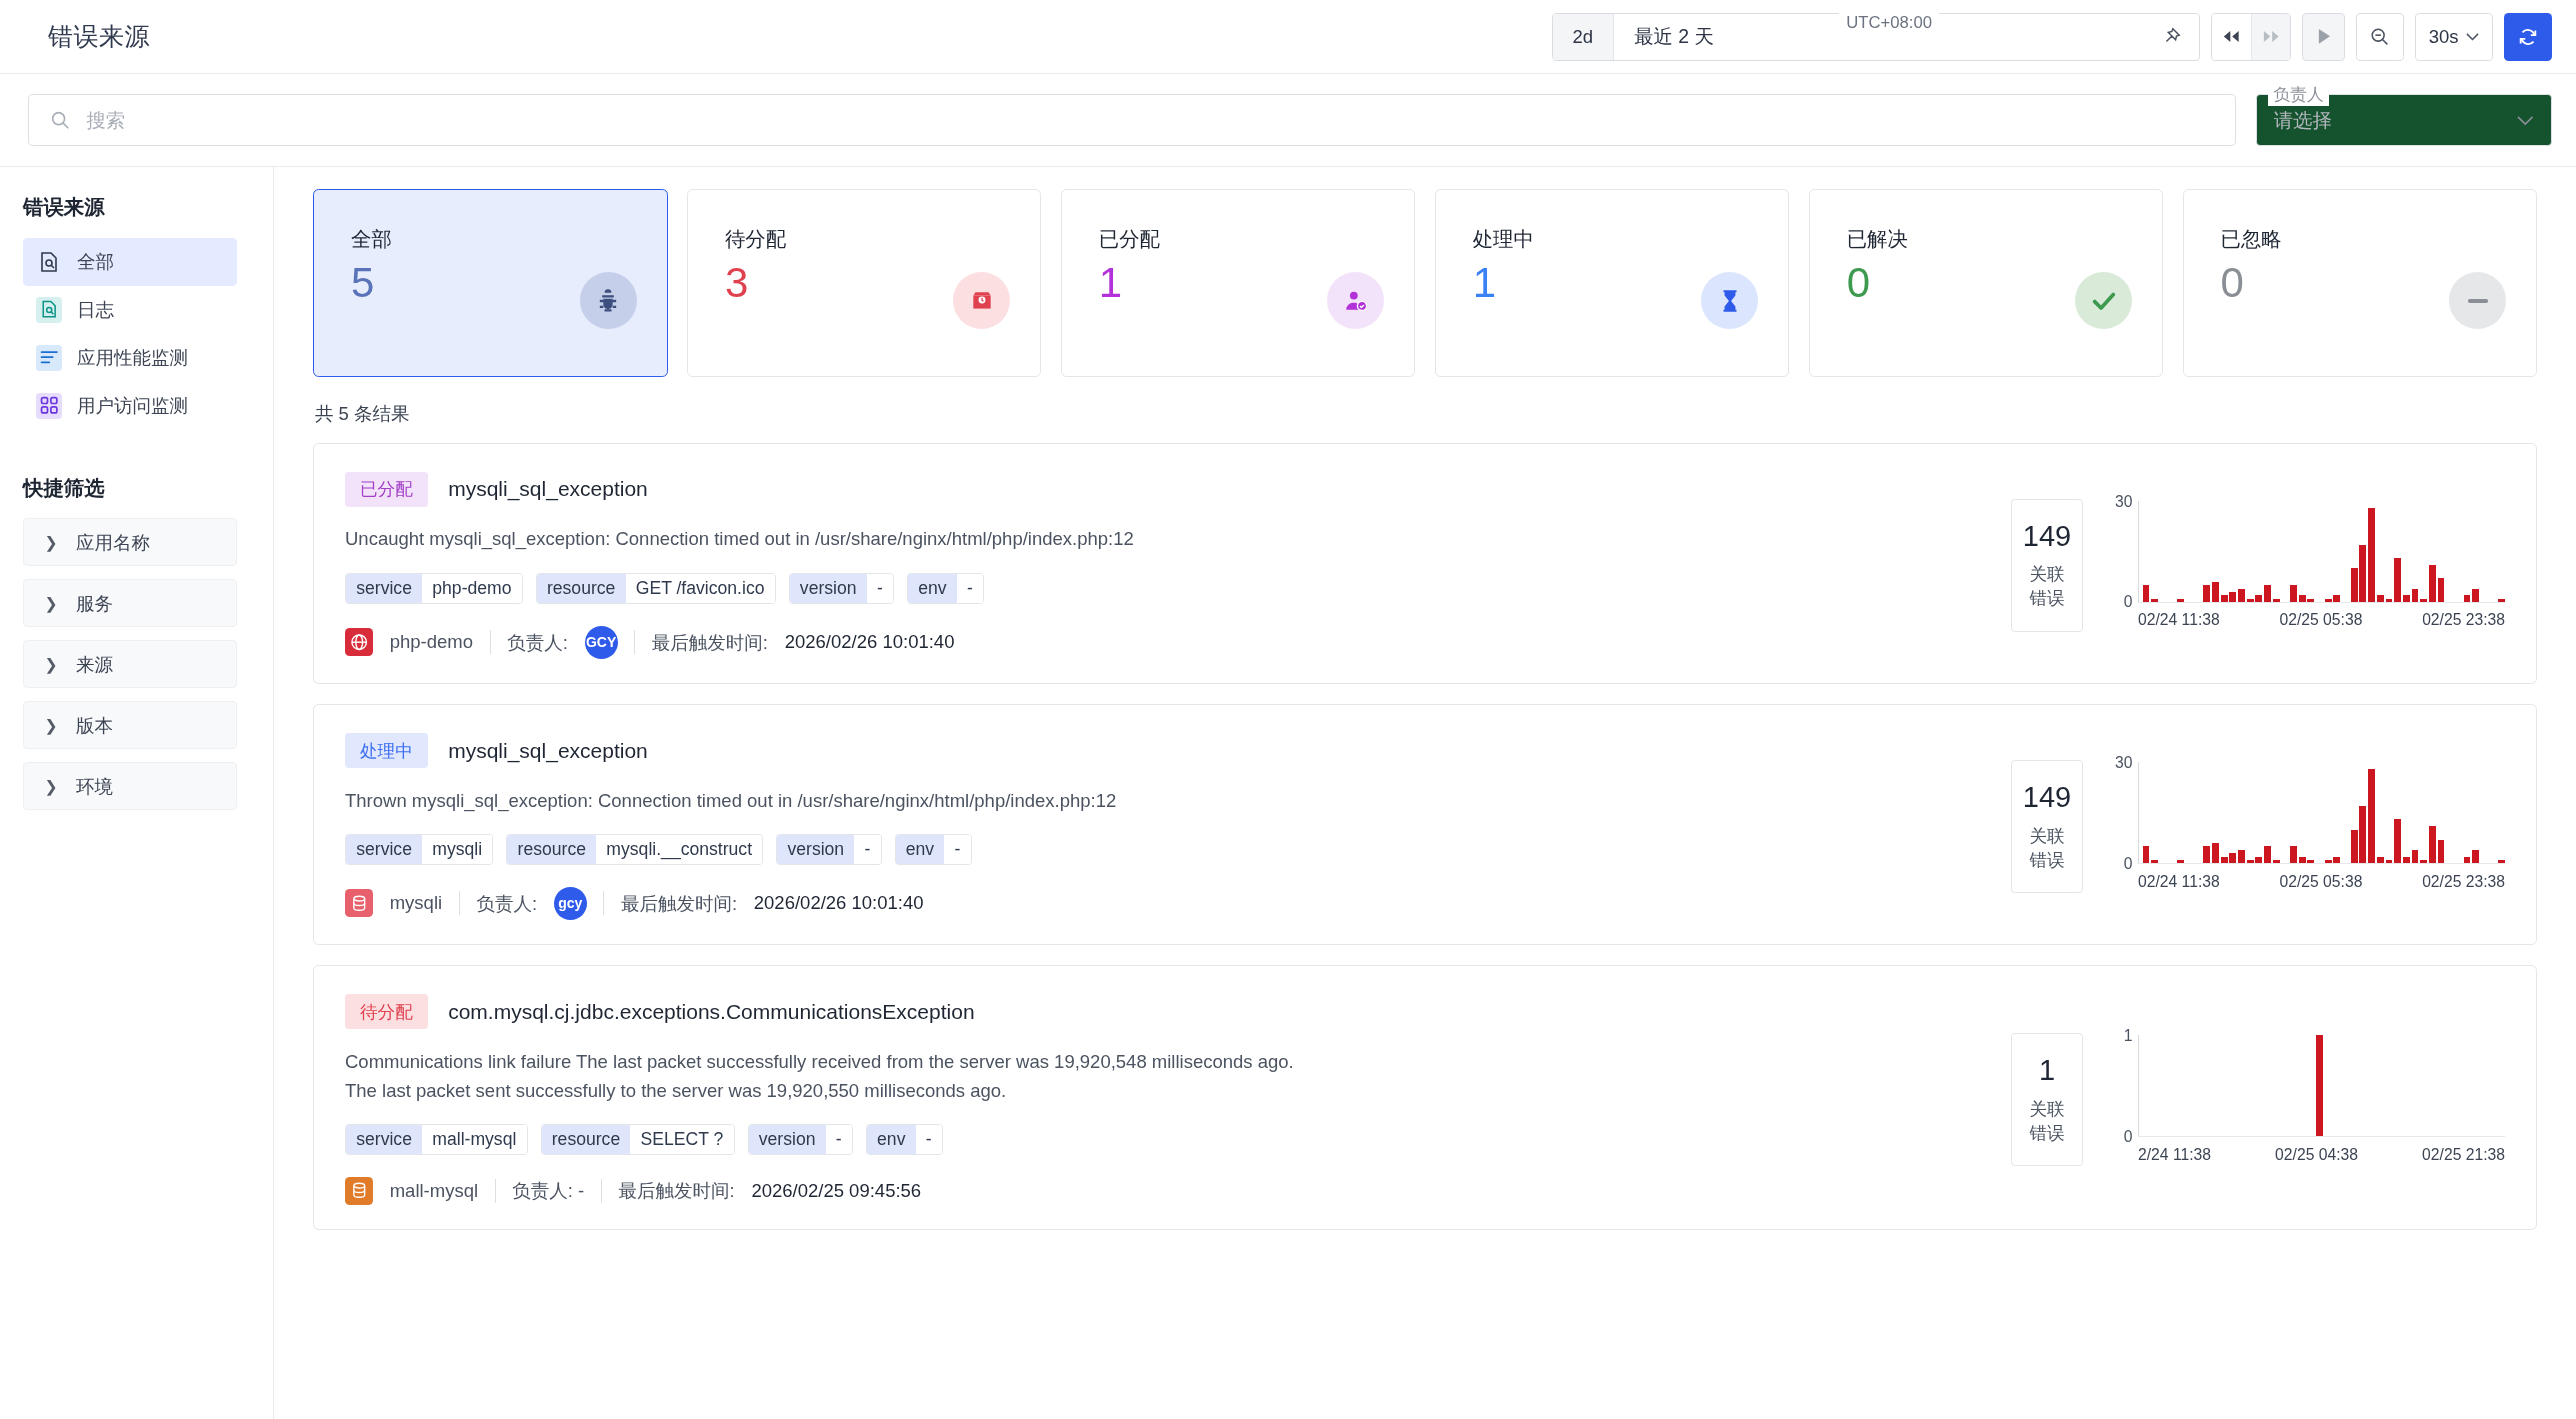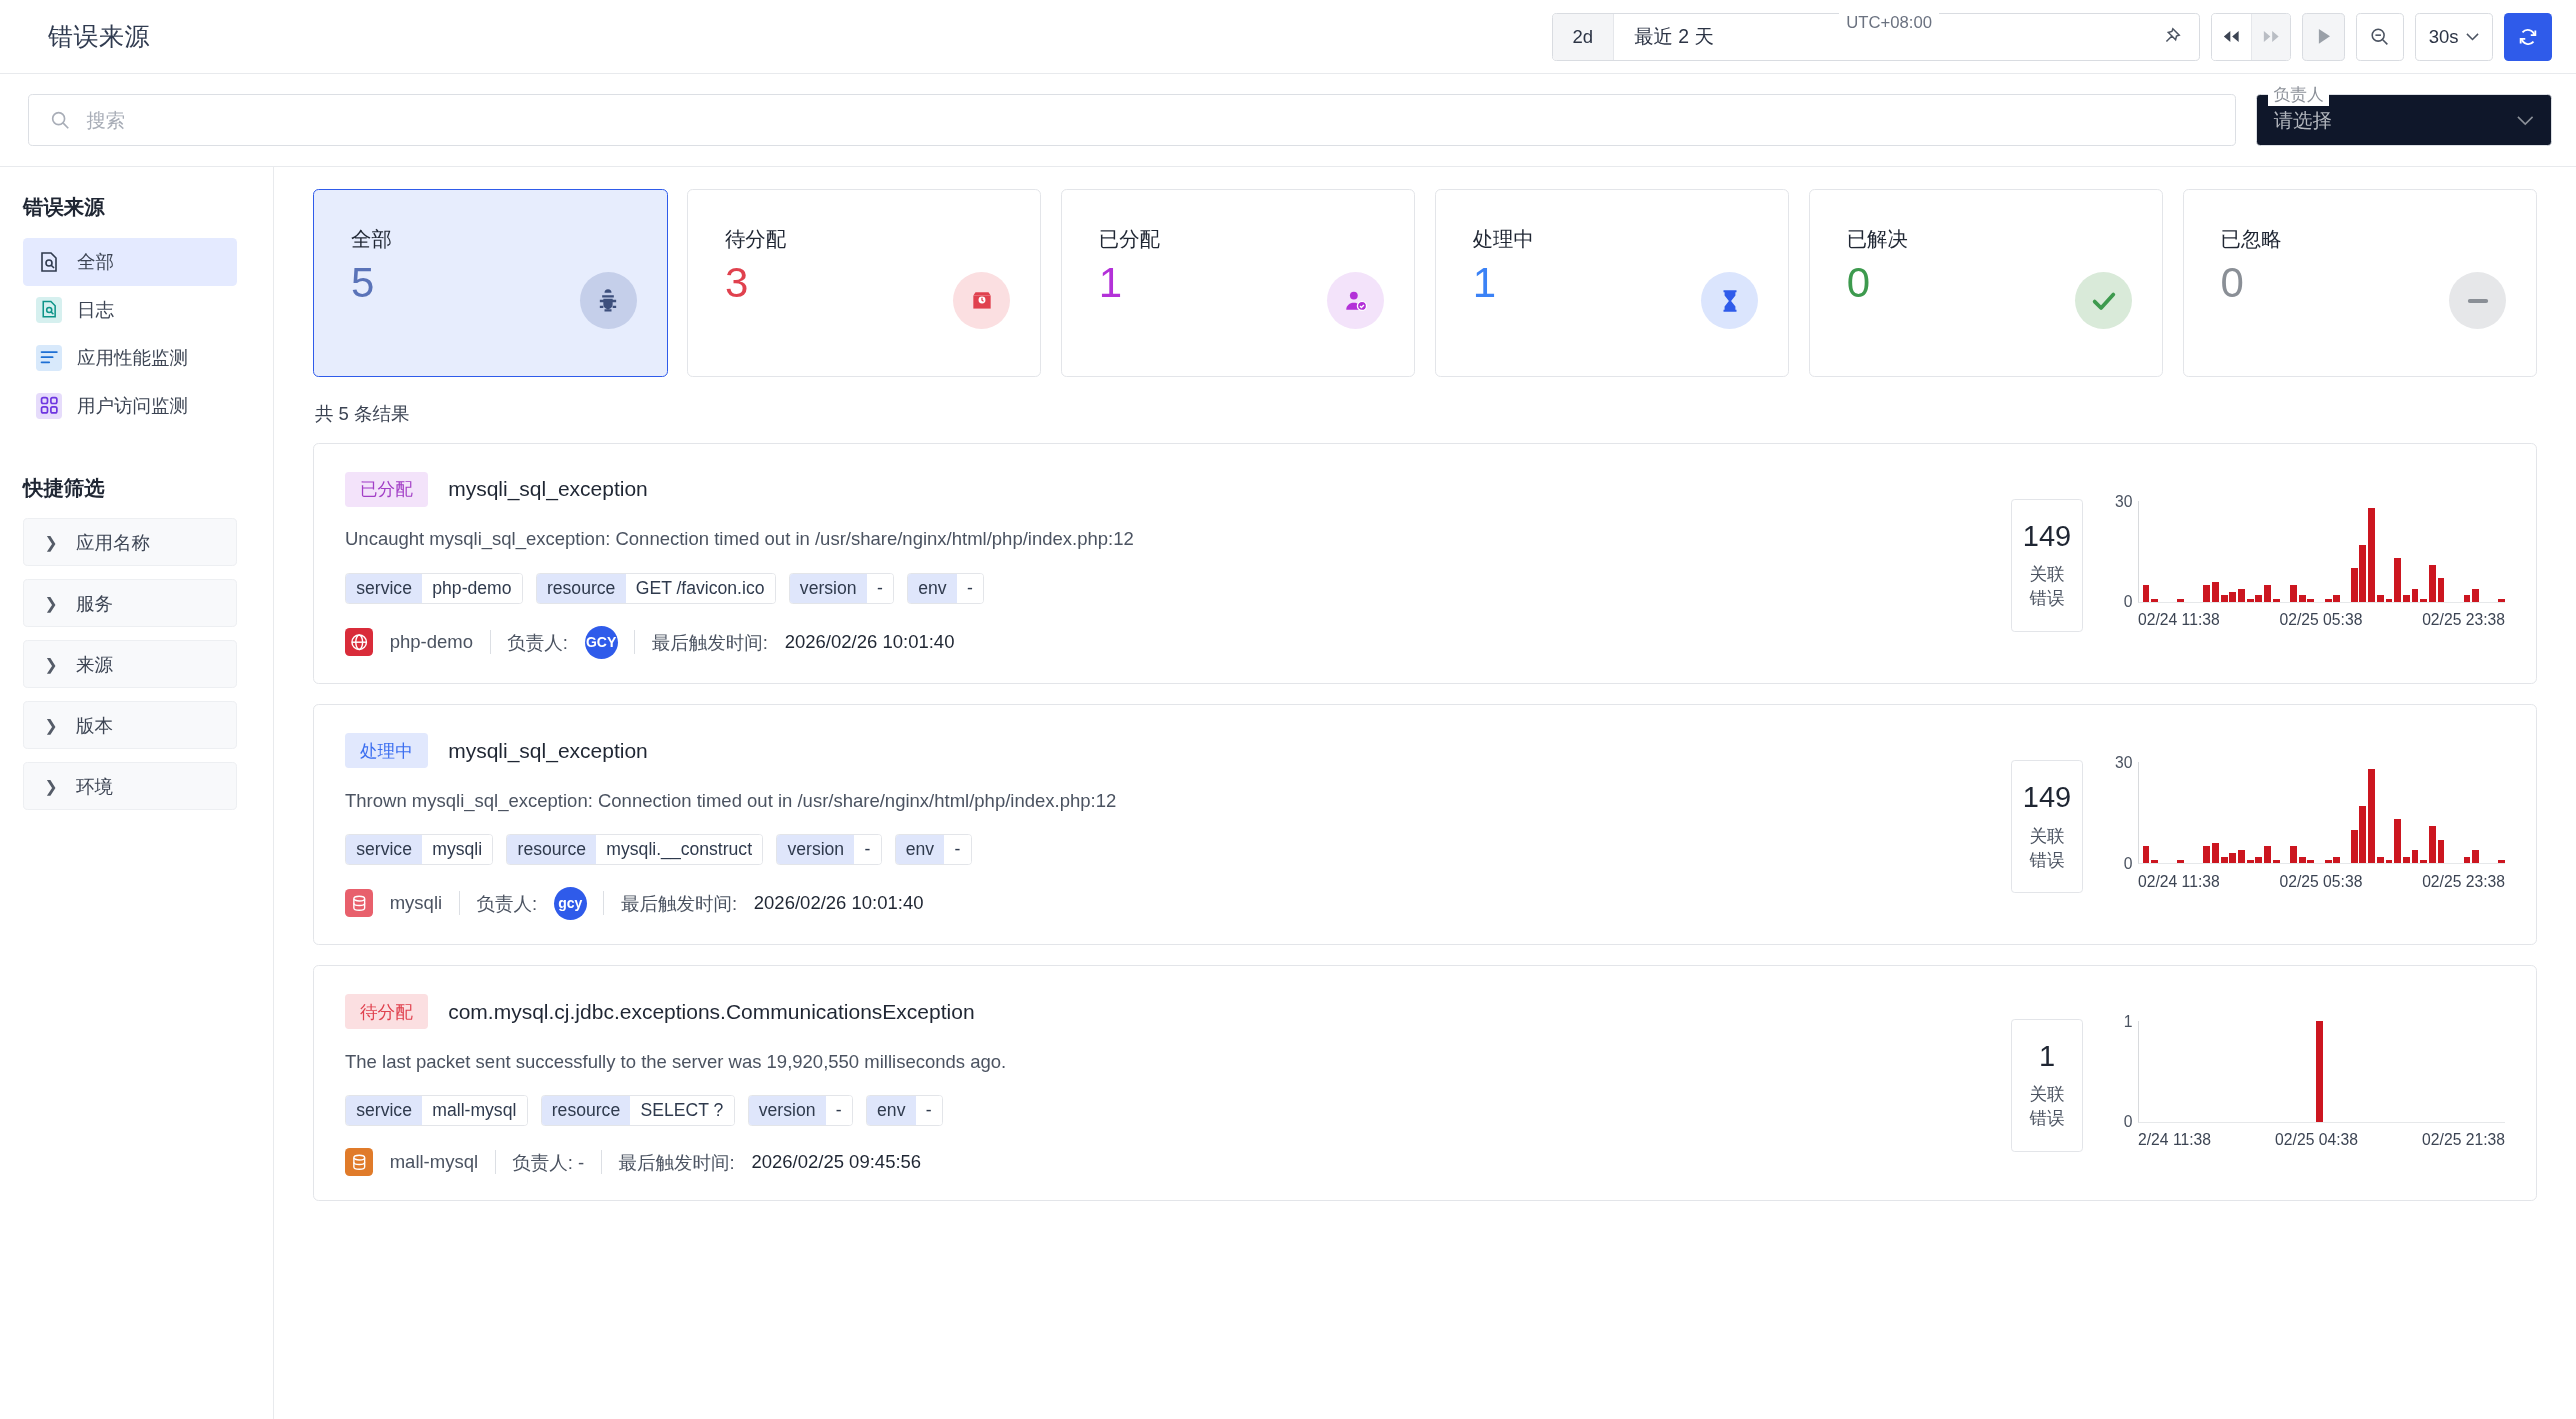--- a/index.html
+++ b/index.html
@@ -69,21 +69,21 @@
     padding: 0 24px 0 28px;
     border-bottom: 0.9px solid #e8eaed;
   }
   .searchbox {
     flex: 1; height: 52px; border: 0.9px solid #dcdfe4; border-radius: 4.6px;
     display: flex; align-items: center; padding: 0 20.4px; gap: 15px; background: #fff;
   }
   .search-ph { font-size: 19.4px; color: #a8adb7; }
   .owner-field {
     width: 296px; height: 52px; border: 0.9px solid #dcdfe4; border-radius: 4.6px;
-    position: relative; display: flex; align-items: center; padding: 0 16.7px; background: #0f172a;
+    position: relative; display: flex; align-items: center; padding: 0 16.7px; background: #14532d;
   }
   .owner-legend {
     position: absolute; top: -12px; left: 11px; background: #fff; padding: 0 5.6px;
     font-size: 16.7px; color: #8b9098;
   }
   .owner-val { font-size: 19.4px; color: #b3b7be; }
   .owner-caret { margin-left: auto; }
 
   
   .body { display: flex; height: calc(1419px - 74px - 93px); }
@@ -627,20 +627,21 @@
        </div>
      </div>
         </div>
         <div class="err">
           <div class="err-left">
        <div class="err-head">
          <span class="badge pending">待分配</span>
          <span class="err-title">com.mysql.cj.jdbc.exceptions.CommunicationsException</span>
        </div>
        <div class="err-desc">
+              <div>Communications link failure The last packet successfully received from the server was 19,920,548 milliseconds ago.</div>
               <div>The last packet sent successfully to the server was 19,920,550 milliseconds ago.</div>
             </div>
        <div class="tags">
               <div class="tag">
        <span class="tag-k">service</span>
        <span class="tag-v">mall-mysql</span>
      </div>
               <div class="tag">
        <span class="tag-k">resource</span>
        <span class="tag-v">SELECT ?</span>

